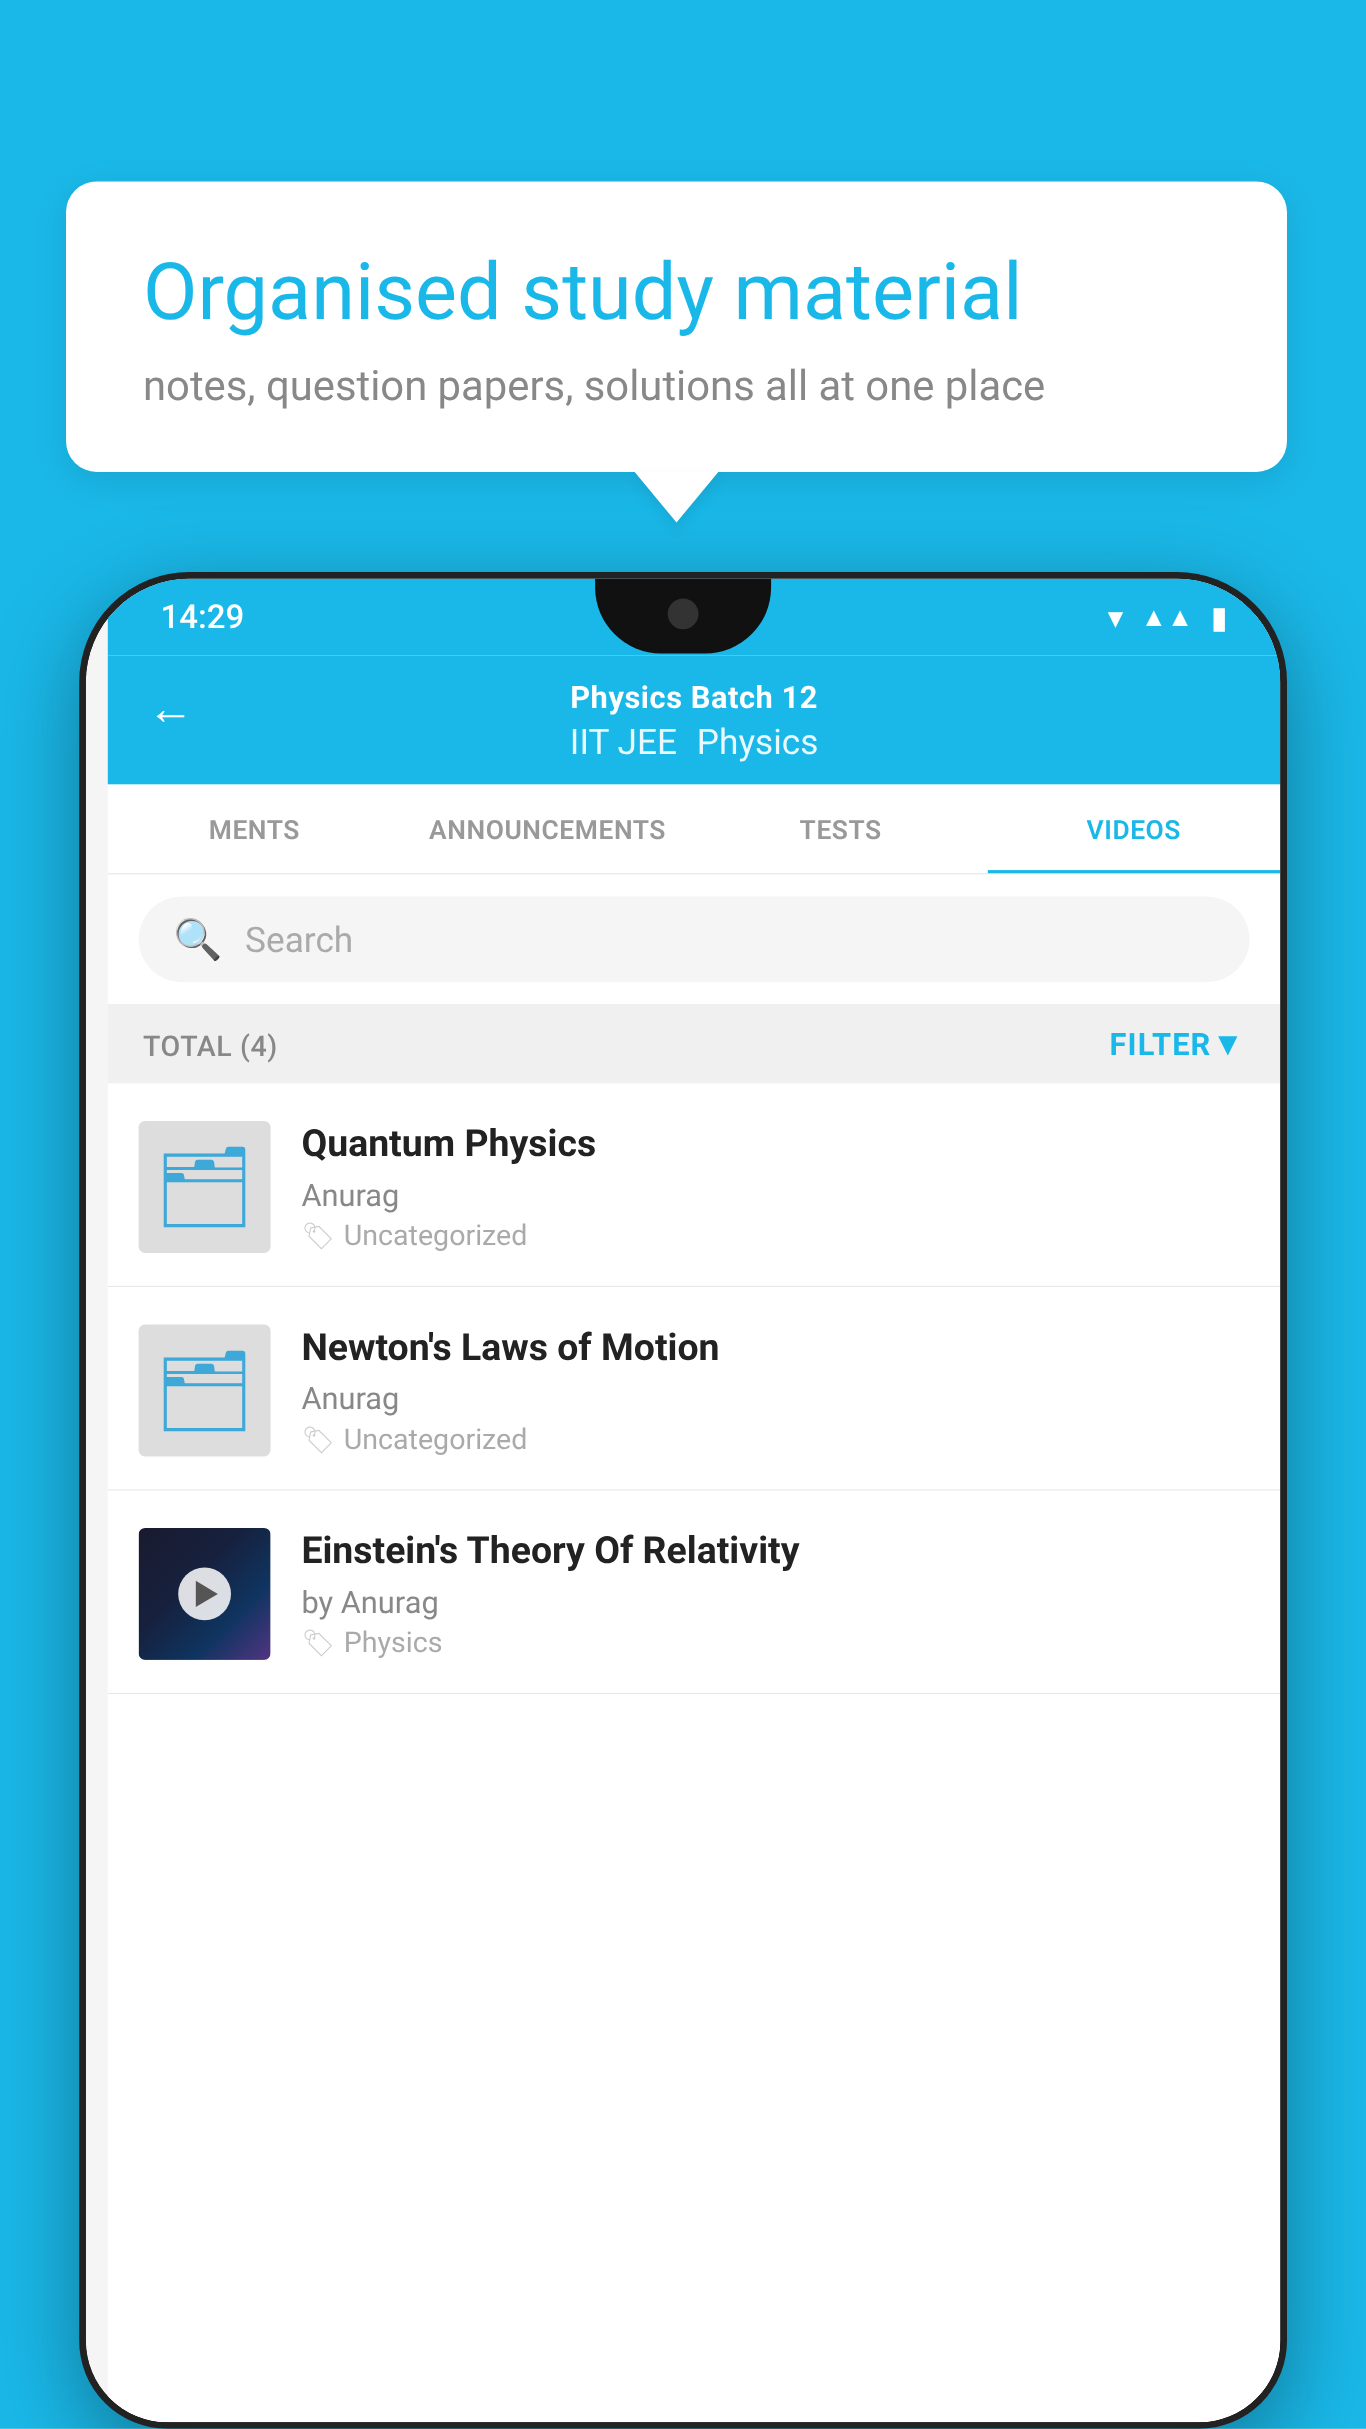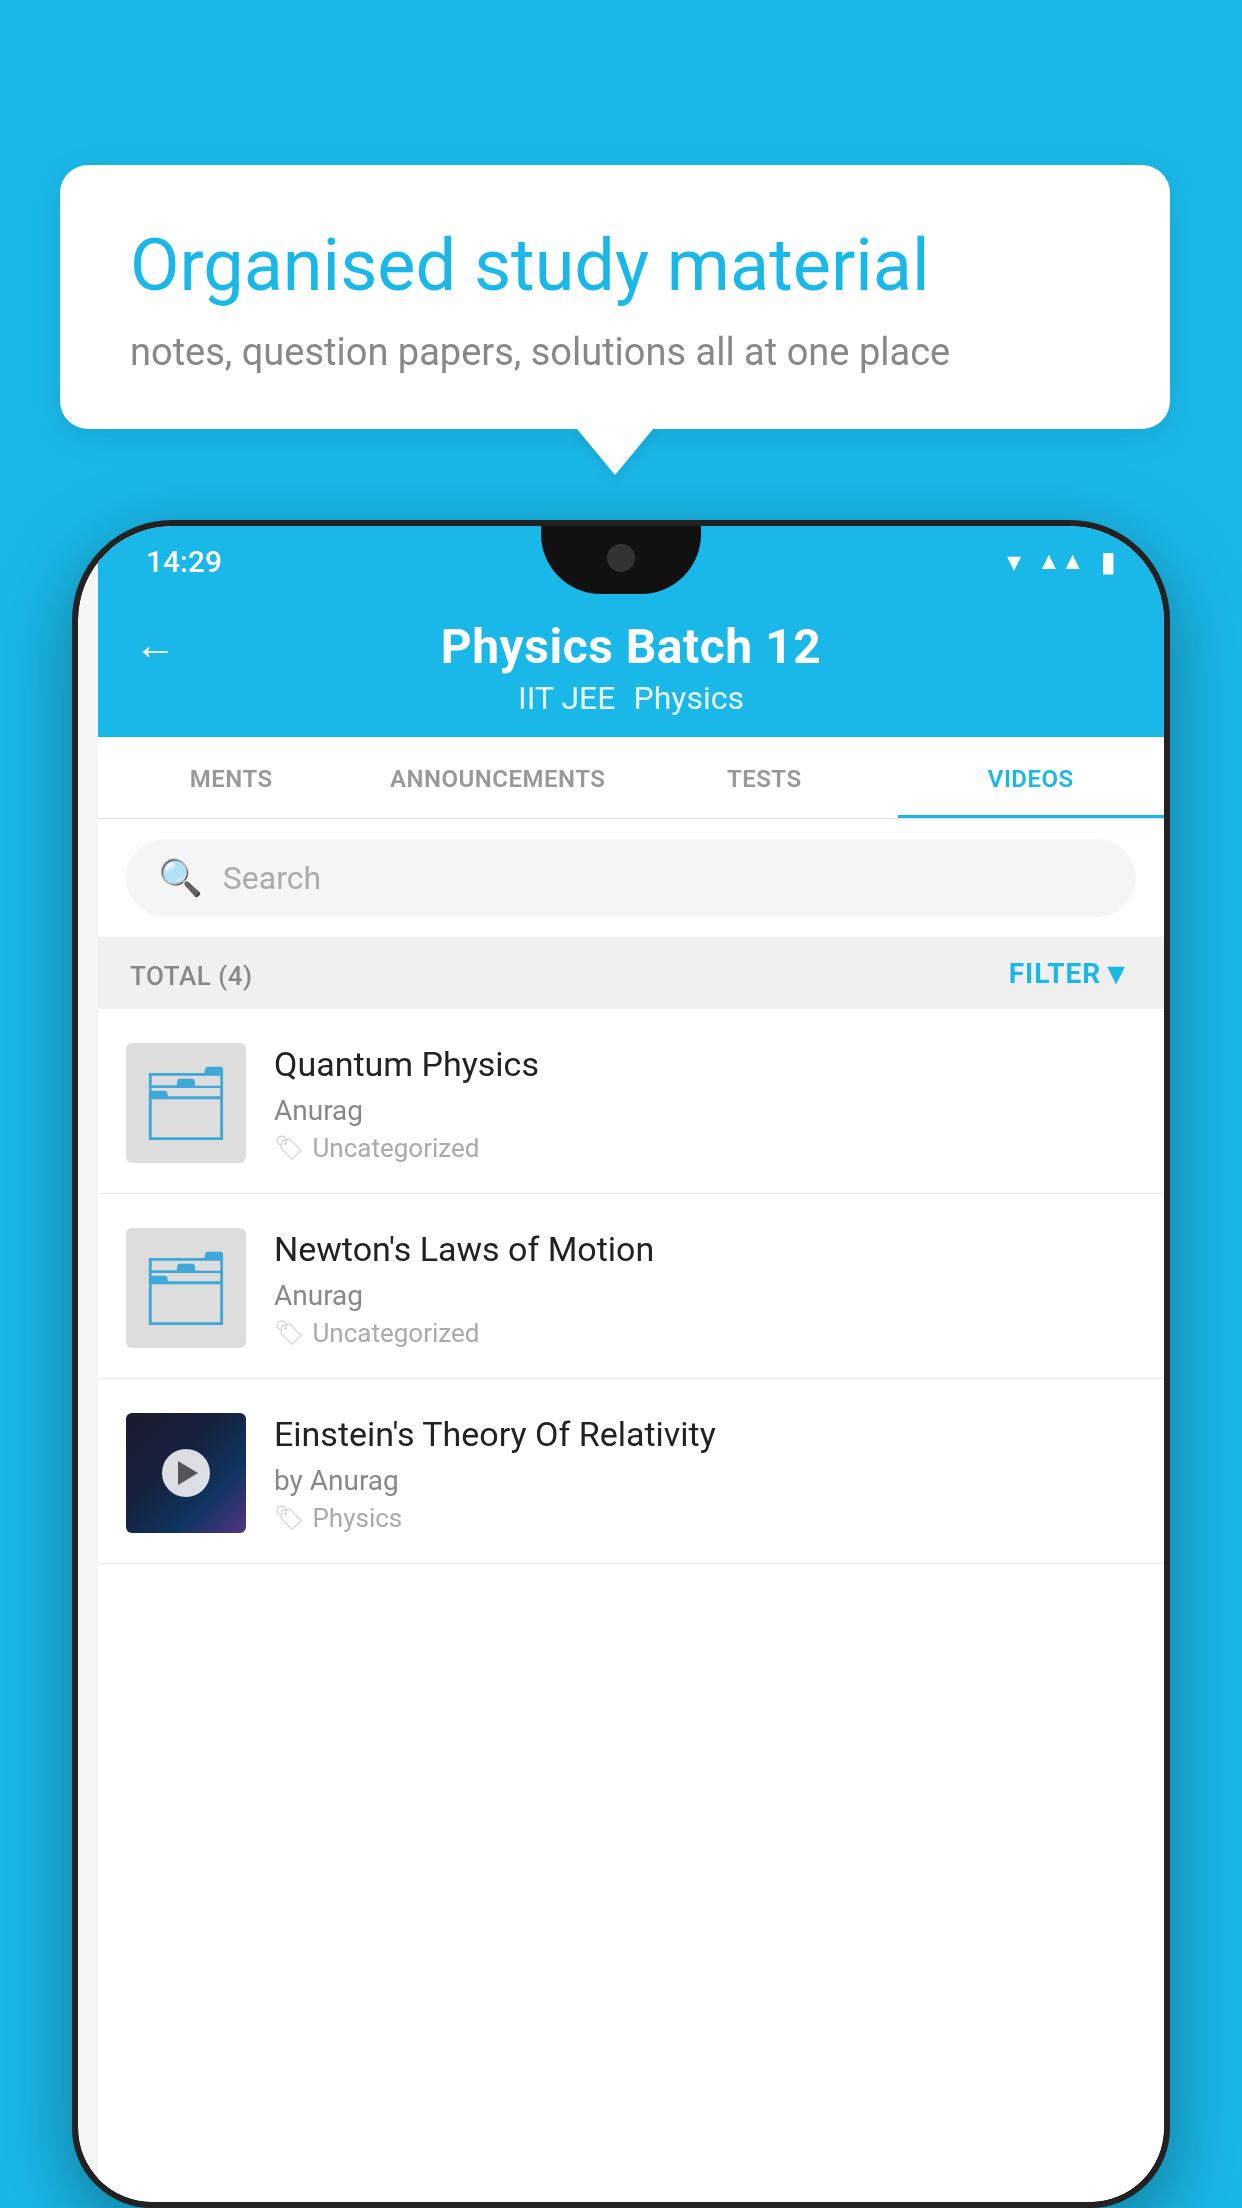--- a/index.html
+++ b/index.html
@@ -146,21 +146,21 @@
       position: absolute;
       left: 36px;
       top: 24px;
       color: white;
       font-size: 42px;
       cursor: pointer;
     }
 
     .header-title {
       color: white;
-      font-size: 48px;
+      font-size: 28px;
       font-weight: 700;
       letter-spacing: 0.5px;
     }
 
     .header-subtitle {
       color: rgba(255,255,255,0.9);
       font-size: 32px;
       margin-top: 4px;
       display: flex;
       gap: 18px;
@@ -311,21 +311,21 @@
       color: #3ea8d8;
     }
 
     .video-info {
       flex: 1;
       min-width: 0;
     }
 
     .video-title {
       font-size: 34px;
-      font-weight: 400;
+      font-weight: 700;
       color: #222;
       margin-bottom: 8px;
       line-height: 1.25;
     }
 
     .video-author {
       font-size: 28px;
       color: #888;
       margin-bottom: 6px;
     }

